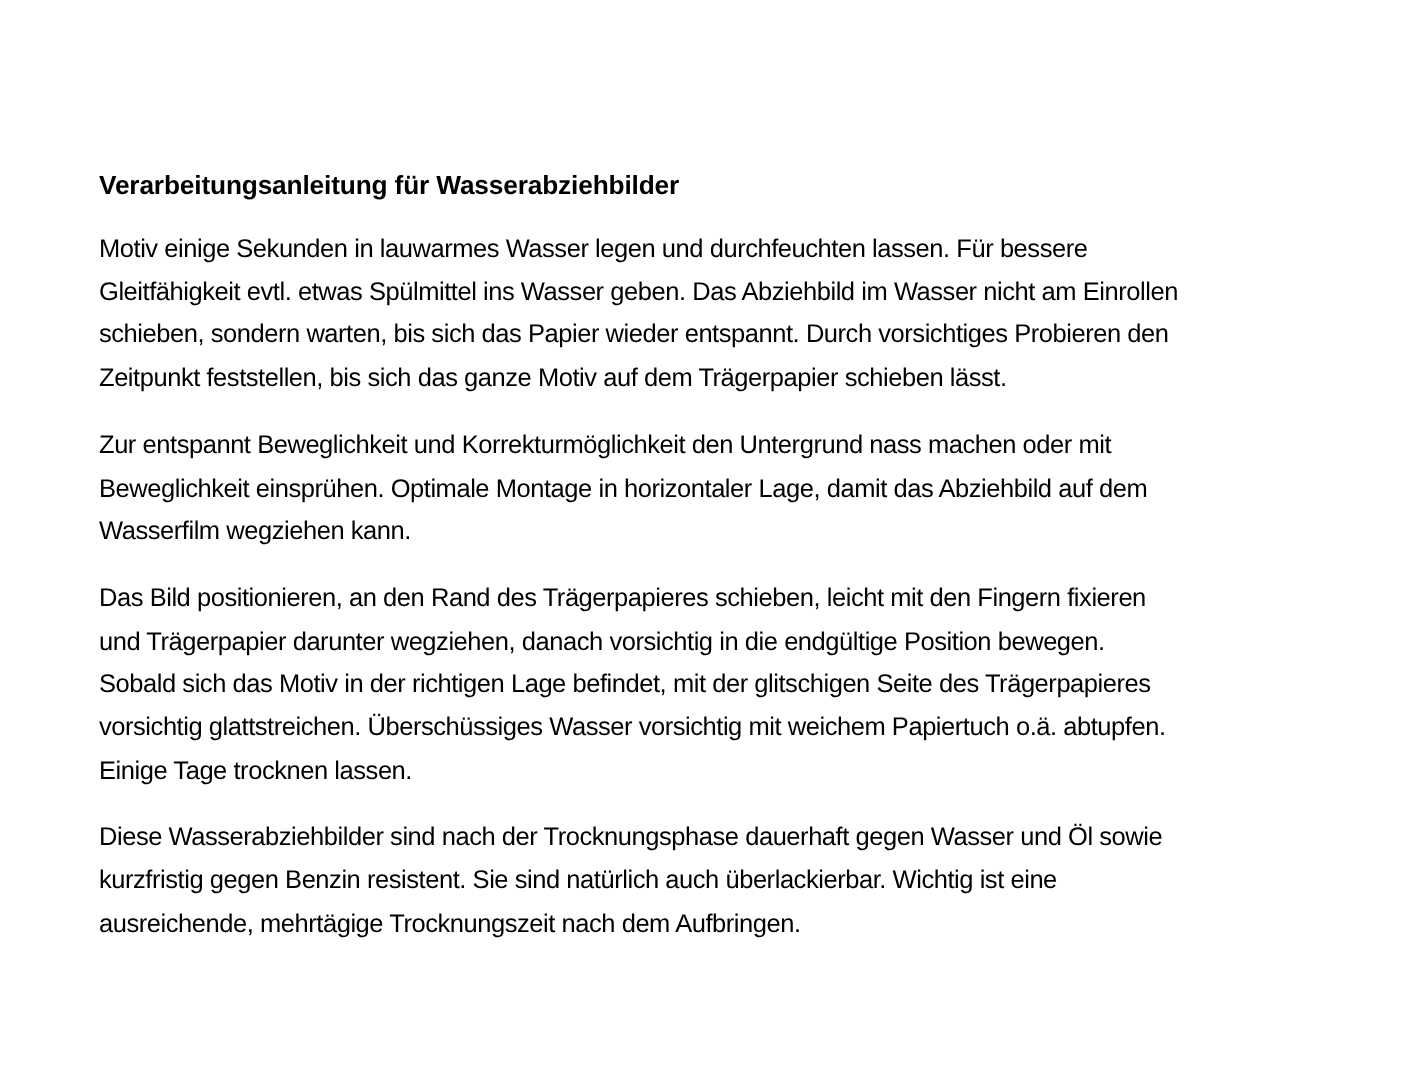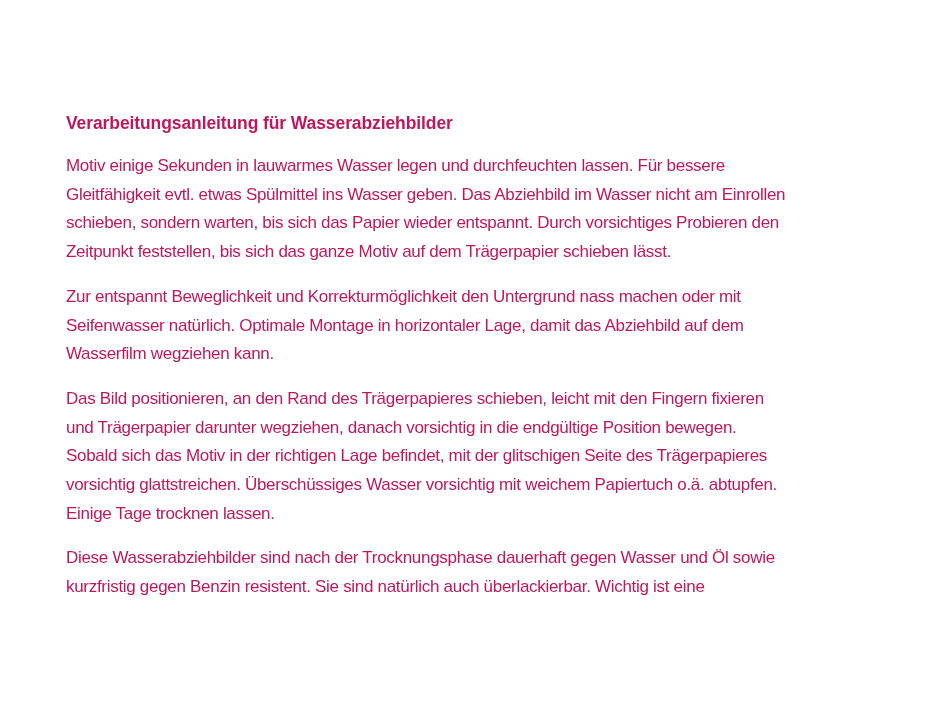--- a/index.html
+++ b/index.html
@@ -12,21 +12,21 @@
     height: 713px;
     overflow: hidden;
   }
   .page {
     box-sizing: border-box;
     width: 799px;
     height: 713px;
     background: #ffffff;
     padding: 112px 66px 4px 66px;
     font-family: "Liberation Sans", sans-serif;
-    color: #be185d;
+    color: #000000;
     -webkit-font-smoothing: antialiased;
   }
   .doc-title {
     margin: 0 0 17px 0;
     font-size: 17.5px;
     font-weight: 700;
     line-height: 23px;
     letter-spacing: -0.1px;
   }
   .para {
@@ -48,30 +48,31 @@
 
   <div class="para">
     <div class="line">Motiv einige Sekunden in lauwarmes Wasser legen und durchfeuchten lassen. Für bessere</div>
     <div class="line">Gleitfähigkeit evtl. etwas Spülmittel ins Wasser geben. Das Abziehbild im Wasser nicht am Einrollen</div>
     <div class="line">schieben, sondern warten, bis sich das Papier wieder entspannt. Durch vorsichtiges Probieren den</div>
     <div class="line">Zeitpunkt feststellen, bis sich das ganze Motiv auf dem Trägerpapier schieben lässt.</div>
   </div>
 
   <div class="para">
     <div class="line">Zur entspannt Beweglichkeit und Korrekturmöglichkeit den Untergrund nass machen oder mit</div>
-    <div class="line">Seifenwasser natürlich. Optimale Montage in horizontaler Lage, damit das Abziehbild auf dem</div>
+    <div class="line">Beweglichkeit einsprühen. Optimale Montage in horizontaler Lage, damit das Abziehbild auf dem</div>
     <div class="line">Wasserfilm wegziehen kann.</div>
   </div>
 
   <div class="para">
     <div class="line">Das Bild positionieren, an den Rand des Trägerpapieres schieben, leicht mit den Fingern fixieren</div>
     <div class="line">und Trägerpapier darunter wegziehen, danach vorsichtig in die endgültige Position bewegen.</div>
     <div class="line">Sobald sich das Motiv in der richtigen Lage befindet, mit der glitschigen Seite des Trägerpapieres</div>
     <div class="line">vorsichtig glattstreichen. Überschüssiges Wasser vorsichtig mit weichem Papiertuch o.ä. abtupfen.</div>
     <div class="line">Einige Tage trocknen lassen.</div>
   </div>
 
   <div class="para">
     <div class="line">Diese Wasserabziehbilder sind nach der Trocknungsphase dauerhaft gegen Wasser und Öl sowie</div>
     <div class="line">kurzfristig gegen Benzin resistent. Sie sind natürlich auch überlackierbar. Wichtig ist eine</div>
+    <div class="line">ausreichende, mehrtägige Trocknungszeit nach dem Aufbringen.</div>
   </div>
 
 </div>
 
 </body></html>

